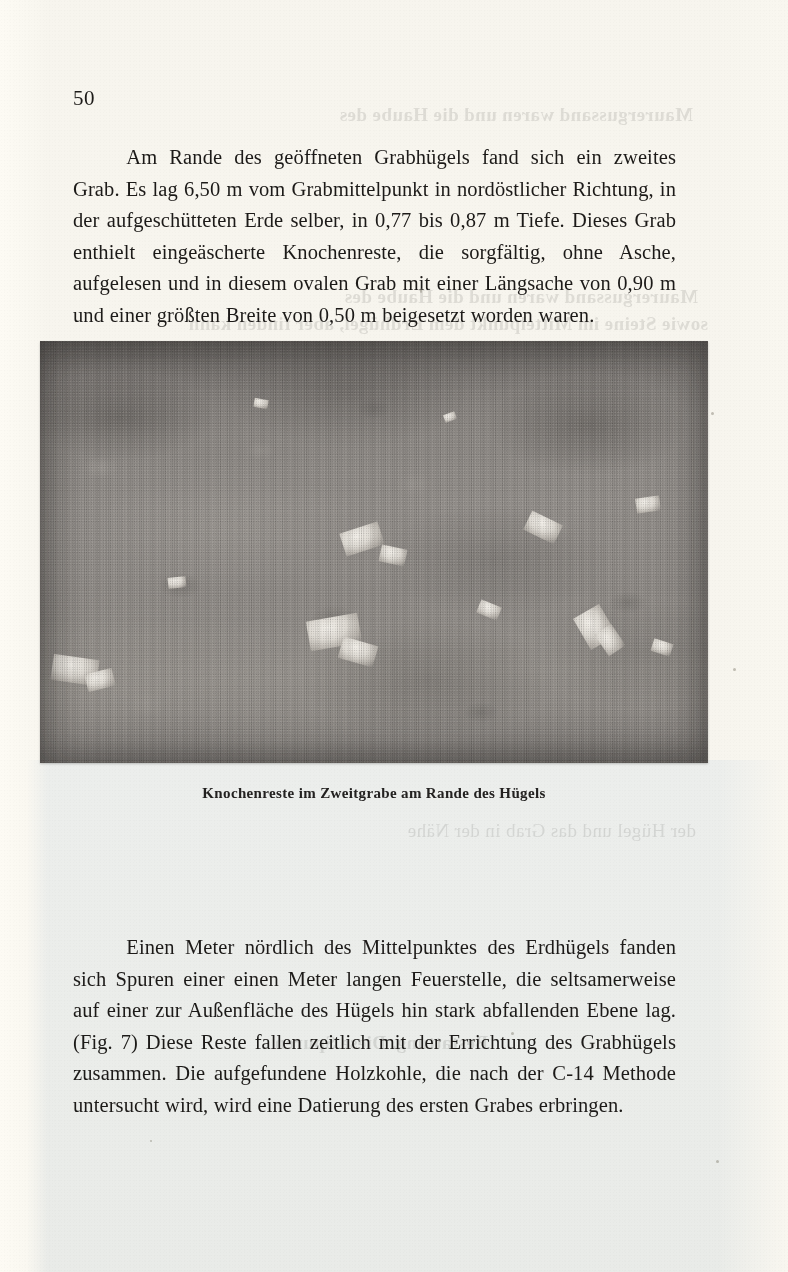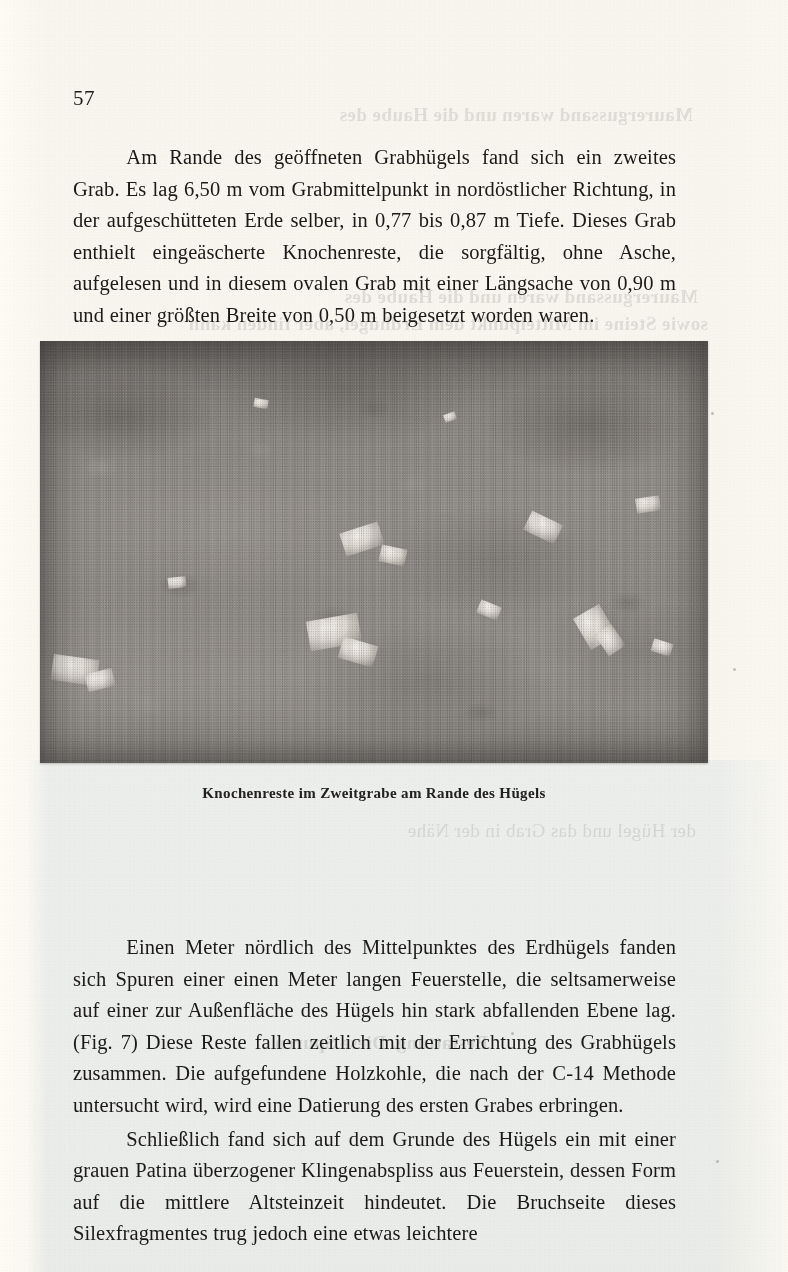--- a/index.html
+++ b/index.html
@@ -222,21 +222,21 @@
     <div class="ghost-line ghost-bold" style="left:95px; top:104px;">Maurergussand waren und die Haube des</div>
     <div class="ghost-line ghost-bold" style="left:90px; top:286px;">Maurergussand waren und die Haube des</div>
     <div class="ghost-line ghost-bold" style="left:80px; top:313px;">sowie Steine im Mittelpunkt dem Erdhügel, aber finden kann</div>
     <div class="ghost-line" style="left:86px; top:338px;">die Nekropole. Dieser Bestattung war</div>
     <div class="ghost-line" style="left:92px; top:820px;">der Hügel und das Grab in der Nähe</div>
     <div class="ghost-line ghost-bold" style="left:300px; top:1032px;">Bestattung. Diese Spuren</div>
   </div>
 
   <div class="content">
 
-    <div class="folio">57</div>
+    <div class="folio">50</div>
 
     <div class="col" style="top:118px;">
       <p class="body indent">Am Rande des geöffneten Grabhügels fand sich ein zweites Grab. Es lag 6,50 m vom Grabmittelpunkt in nordöstlicher Richtung, in der aufgeschütteten Erde selber, in 0,77 bis 0,87 m Tiefe. Dieses Grab enthielt eingeäscherte Knochenreste, die sorgfältig, ohne Asche, aufgelesen und in diesem ovalen Grab mit einer Längsache von 0,90 m und einer größten Breite von 0,50 m beigesetzt worden waren.</p>
     </div>
 
     <figure class="photo-figure" style="margin:0;">
       <div class="photo">
         <div class="ph-layer ph-base"></div>
         <div class="ph-layer ph-mottle"></div>
         <div class="ph-layer ph-clods"></div>
@@ -259,21 +259,20 @@
 
         <div class="ph-layer ph-grain"></div>
         <div class="ph-layer ph-scan"></div>
         <div class="ph-layer ph-vignette"></div>
       </div>
       <figcaption class="caption">Knochenreste im Zweitgrabe am Rande des Hügels</figcaption>
     </figure>
 
     <div class="col" style="top:908px;">
       <p class="body indent">Einen Meter nördlich des Mittelpunktes des Erdhügels fanden sich Spuren einer einen Meter langen Feuerstelle, die seltsamerweise auf einer zur Außenfläche des Hügels hin stark abfallenden Ebene lag. (Fig. 7) Diese Reste fallen zeitlich mit der Errichtung des Grabhügels zusammen. Die aufgefundene Holzkohle, die nach der C-14 Methode untersucht wird, wird eine Datierung des ersten Grabes erbringen.</p>
-      <p class="body indent">Schließlich fand sich auf dem Grunde des Hügels ein mit einer grauen Patina überzogener Klingenabspliss aus Feuerstein, dessen Form auf die mittlere Altsteinzeit hindeutet. Die Bruchseite dieses Silexfragmentes trug jedoch eine etwas leichtere</p>
     </div>
 
   </div>
 
   <div class="speck" style="left:711px; top:412px; width:3px; height:3px;"></div>
   <div class="speck" style="left:733px; top:668px; width:3px; height:3px;"></div>
   <div class="speck" style="left:716px; top:1160px; width:3px; height:3px;"></div>
   <div class="speck" style="left:420px; top:288px; width:2px; height:5px;"></div>
   <div class="speck" style="left:511px; top:1032px; width:3px; height:3px;"></div>
   <div class="speck" style="left:150px; top:1140px; width:2px; height:2px;"></div>

